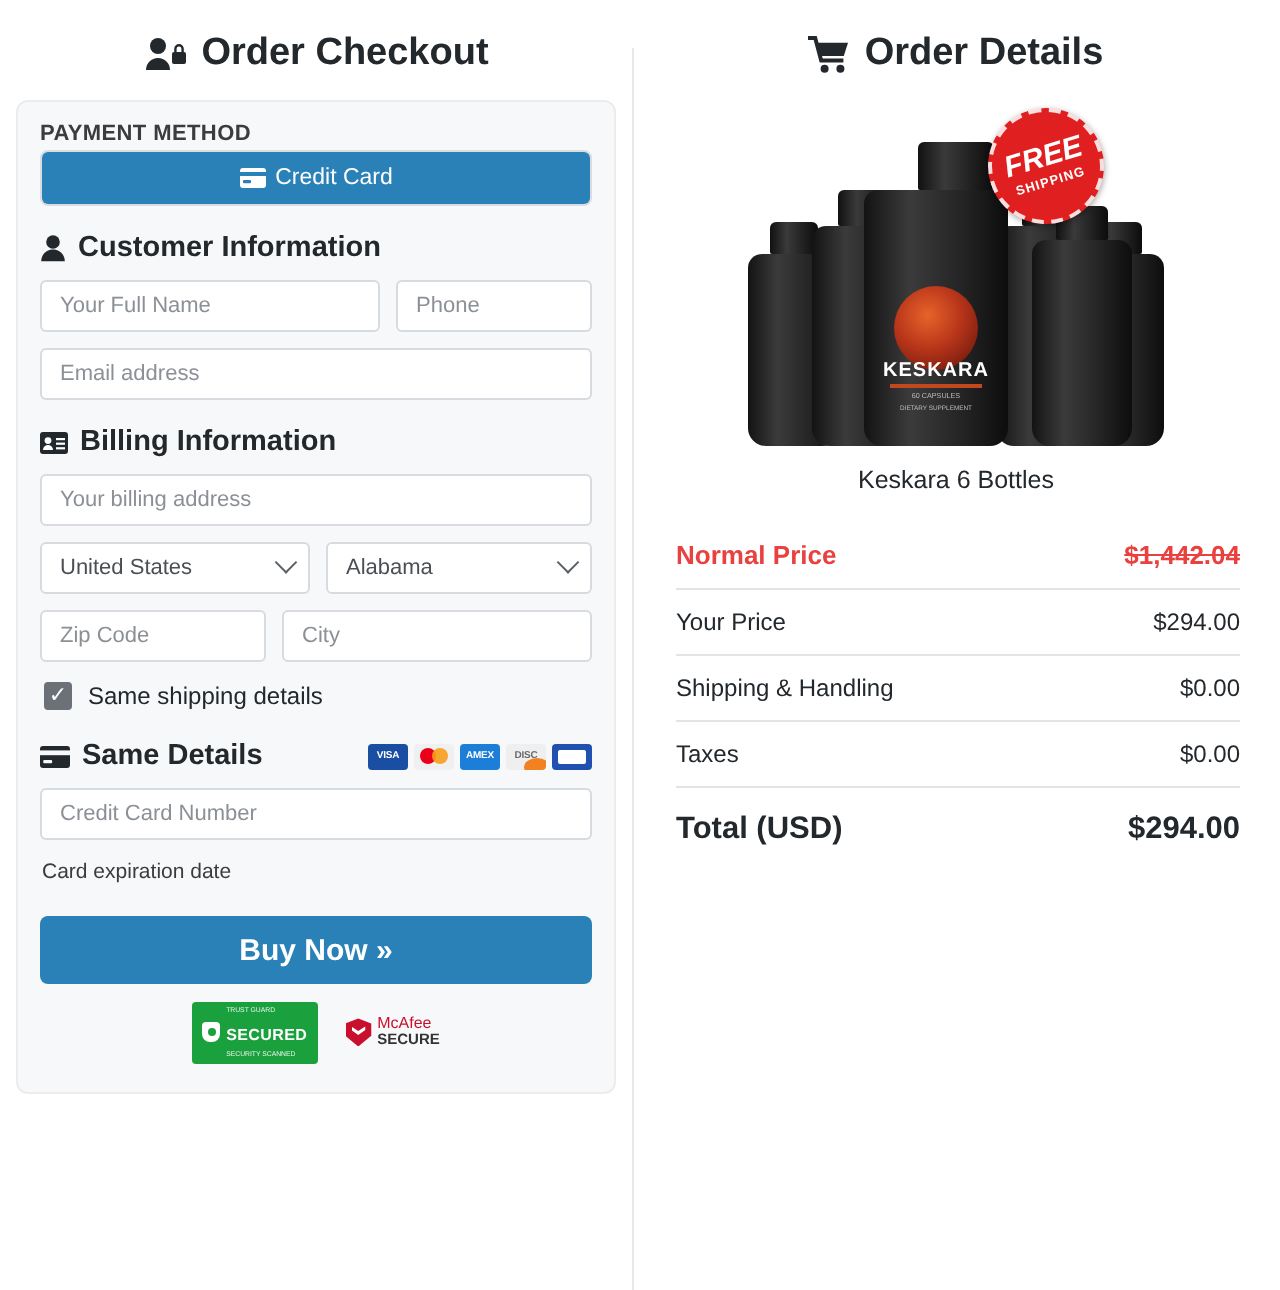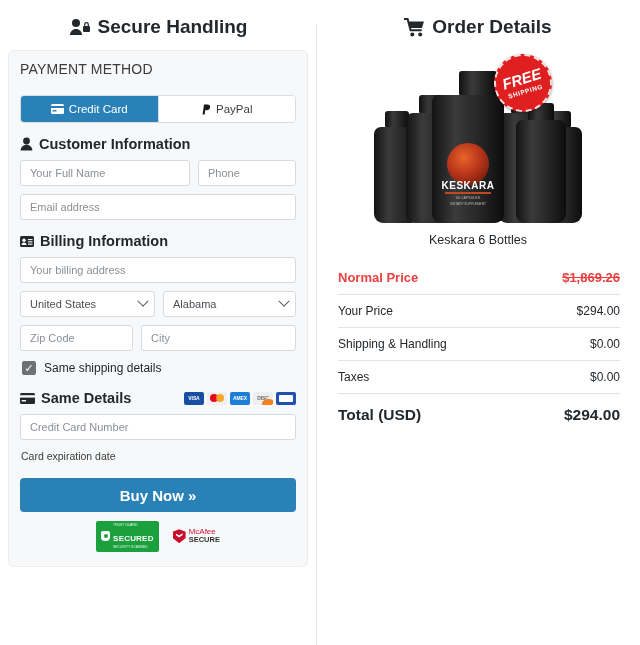--- a/index.html
+++ b/index.html
@@ -43,22 +43,22 @@
     padding-top:16px; padding-bottom:12px;
   }
   .sec-title svg { display:block; }
 
   
   .panel {
     margin: 0 8px; background:#f7f8f9; border:1px solid #ececec;
     border-radius:6px; padding:10px 11px 14px 11px;
   }
   .panel-label {
-    font-size:14px; color:#3c3c3c; letter-spacing:0.2px;
-    margin-bottom:18px; text-transform:uppercase;
+    font-size:11px; color:#3c3c3c; letter-spacing:0.2px;
+    margin-bottom:2px; text-transform:uppercase;font-weight:bold;
   }
   .tabs { display:flex; border:1px solid #d9dde1; border-radius:4px; overflow:hidden; background:#fff; }
   .tab {
     flex:1; height:26px; display:flex; align-items:center; justify-content:center; gap:5px;
     font-size:11.5px; color:#3c4043; background:#fff; cursor:pointer;
   }
   .tab.active { background:#2981b8; color:#fff; }
   .tab + .tab { border-left:1px solid #d9dde1; }
 
   .grp-title {
@@ -197,41 +197,35 @@
 
     <div class="left">
 
       <div class="sec-title">
         <svg width="22" height="18" viewBox="0 0 22 18">
           <circle cx="7" cy="5" r="4" fill="#23282d"></circle>
           <path d="M1 17c0-3.3 2.7-6 6-6s6 2.7 6 6z" fill="#23282d"></path>
           <rect x="14" y="8" width="7" height="6" rx="1" fill="#23282d"></rect>
           <path d="M15.7 8V6.4a1.8 1.8 0 013.6 0V8" fill="none" stroke="#23282d" stroke-width="1.2"></path>
         </svg>
-        <span>Secure Handling</span>
+        <span>Order Checkout</span>
       </div>
 
       <div class="panel">
 
         <div class="panel-label">PAYMENT METHOD</div>
 
         <div class="tabs">
           <div class="tab active">
             <svg width="13" height="10" viewBox="0 0 13 10">
               <rect x="0" y="0" width="13" height="10" rx="1.5" fill="#fff"></rect>
               <rect x="0" y="2" width="13" height="2" fill="#2981b8"></rect>
               <rect x="1.5" y="6" width="4" height="1.6" rx=".5" fill="#2981b8"></rect>
             </svg>
             <span>Credit Card</span>
-          </div>
-          <div class="tab">
-            <svg width="10" height="11" viewBox="0 0 10 11">
-              <path d="M1.6 10.5L3 .6h3.4c2 0 3 1 2.7 2.7C8.8 5.3 7.5 6.2 5.6 6.2H4.2L3.7 10.5z" fill="#1a1a1a"></path>
-            </svg>
-            <span>PayPal</span>
           </div>
         </div>
 
         <div class="grp-title">
           <svg width="13" height="14" viewBox="0 0 13 14">
             <circle cx="6.5" cy="4" r="3.4" fill="#23282d"></circle>
             <path d="M0.6 13.6c0-3.2 2.6-5.8 5.9-5.8s5.9 2.6 5.9 5.8z" fill="#23282d"></path>
           </svg>
           <span>Customer Information</span>
         </div>
@@ -389,21 +383,21 @@
             <span class="f2">SHIPPING</span>
           </div>
         </div>
       </div>
 
       <div class="prod-name">Keskara 6 Bottles</div>
 
       <div class="ptable">
         <div class="prow normal">
           <span class="lab">Normal Price</span>
-          <span class="val">$1,869.26</span>
+          <span class="val">$1,442.04</span>
         </div>
         <div class="prow">
           <span class="lab">Your Price</span>
           <span class="val">$294.00</span>
         </div>
         <div class="prow">
           <span class="lab">Shipping &amp; Handling</span>
           <span class="val">$0.00</span>
         </div>
         <div class="prow">

